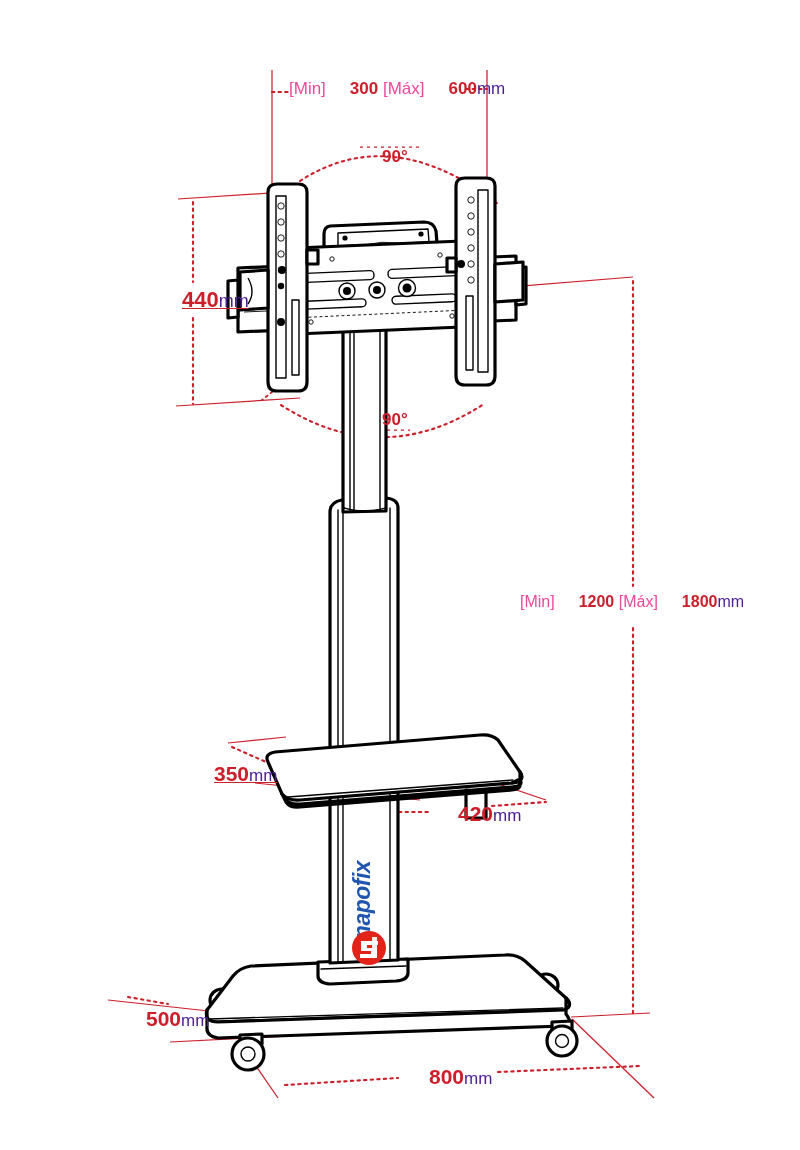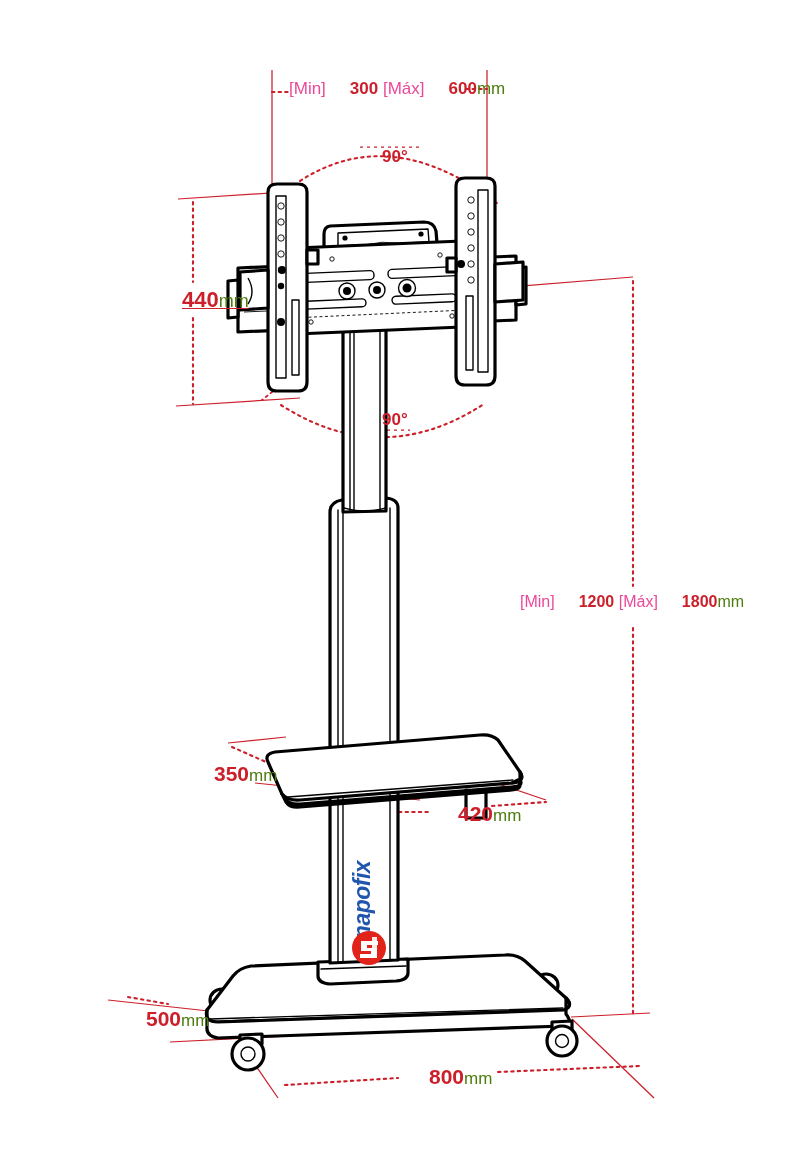--- a/index.html
+++ b/index.html
@@ -31,32 +31,32 @@
     white-space: nowrap;
     line-height: 1;
     user-select: none;
   }
   .dim-num {
     font-weight: bold;
     padding-left: 24px;
   }
   .dim-unit {
     font-weight: normal;
-    color: #4d7c0f;
+    color: #4c1d95;
   }
   .dim-tag {
     font-weight: normal;
     color: #ec4899;
   }
   .lbl-300600 { left: 289px; top: 80px; font-size: 17px; }
   .lbl-angle-top { left: 358px; top: 148px; font-size: 17px; }
   .lbl-440 { left: 158px; top: 289px; font-size: 18px; text-decoration: underline; }
   .lbl-angle-bottom { left: 358px; top: 411px; font-size: 17px; }
   .lbl-height { left: 520px; top: 594px; font-size: 16px; }
-  .lbl-350 { left: 190px; top: 763px; font-size: 17px; }
+  .lbl-350 { left: 190px; top: 763px; font-size: 17px; text-decoration: underline; }
   .lbl-420 { left: 434px; top: 803px; font-size: 17px; }
   .lbl-500 { left: 122px; top: 1008px; font-size: 17px; }
   .lbl-800 { left: 405px; top: 1066px; font-size: 17px; }
 </style>
 </head>
 <body>
 
 <div id="page">
 
   <svg id="drawing" viewBox="0 0 800 1150">

